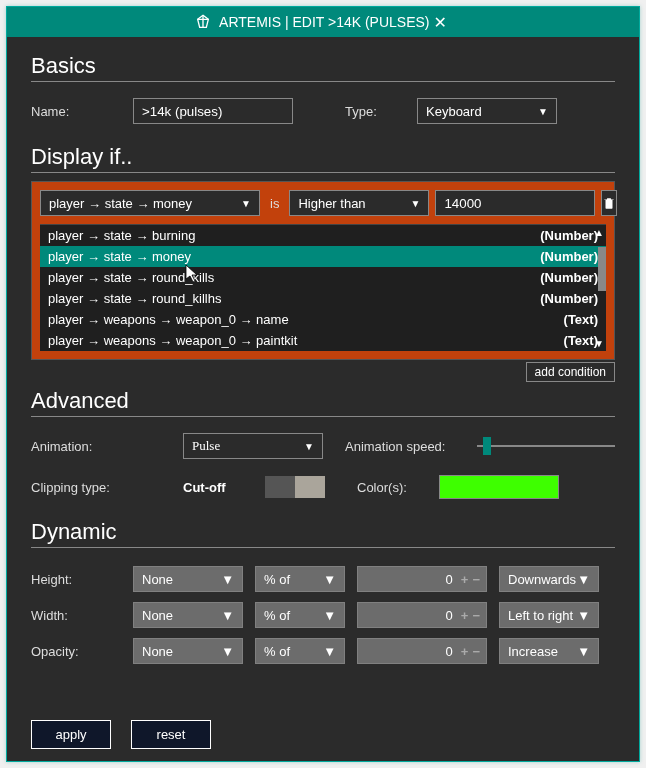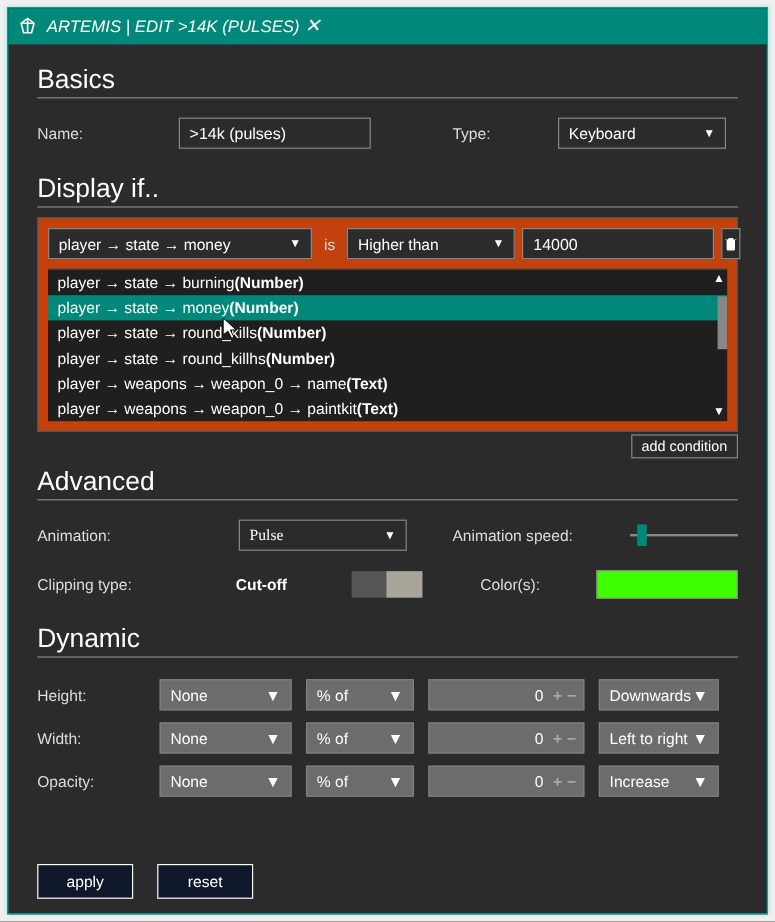--- a/index.html
+++ b/index.html
@@ -23,22 +23,21 @@
   flex-direction: column;
 }
 .titlebar {
   background: #00897b;
   height: 30px;
   display: flex;
   align-items: center;
   padding: 0 8px;
   color: #fff;
   font-size: 14px;
-  justify-content: flex-start;
-  font-style: italic;
+  justify-content: center;
 }
 .titlebar-left { display: flex; align-items: center; gap: 8px; }
 .app-icon svg { width: 16px; height: 16px; display: block; }
 .close-btn { cursor: pointer; font-size: 16px; padding: 0 4px; }
 .content {
   padding: 12px 24px;
   flex: 1;
   display: flex;
   flex-direction: column;
 }
@@ -47,21 +46,21 @@
   font-weight: 400;
   color: #fff;
   margin: 4px 0 8px 0;
   border-bottom: 1px solid #888;
   padding-bottom: 2px;
 }
 .row {
   display: flex;
   align-items: center;
   margin: 8px 0;
-  gap: 28px;
+  gap: 12px;
 }
 .label {
   width: 90px;
   color: #ddd;
 }
 .input-text {
   background: #2b2b2b;
   border: 1px solid #888;
   color: #fff;
   padding: 4px 8px;
@@ -109,21 +108,21 @@
 .trash-btn svg { width: 14px; height: 14px; }
 
 .dropdown-list {
   background: #1f1f1f;
   border-top: 1px solid #444;
   margin-top: 8px;
   position: relative;
 }
 .dd-item {
   display: flex;
-  justify-content: flex-start;
+  justify-content: space-between;
   padding: 3px 8px;
   font-size: 13px;
   cursor: pointer;
 }
 .dd-item .type { font-weight: bold; }
 .dd-item.selected { background: #00897b; }
 .dd-scroll-thumb {
   position: absolute;
   right: 0;
   top: 22px;

